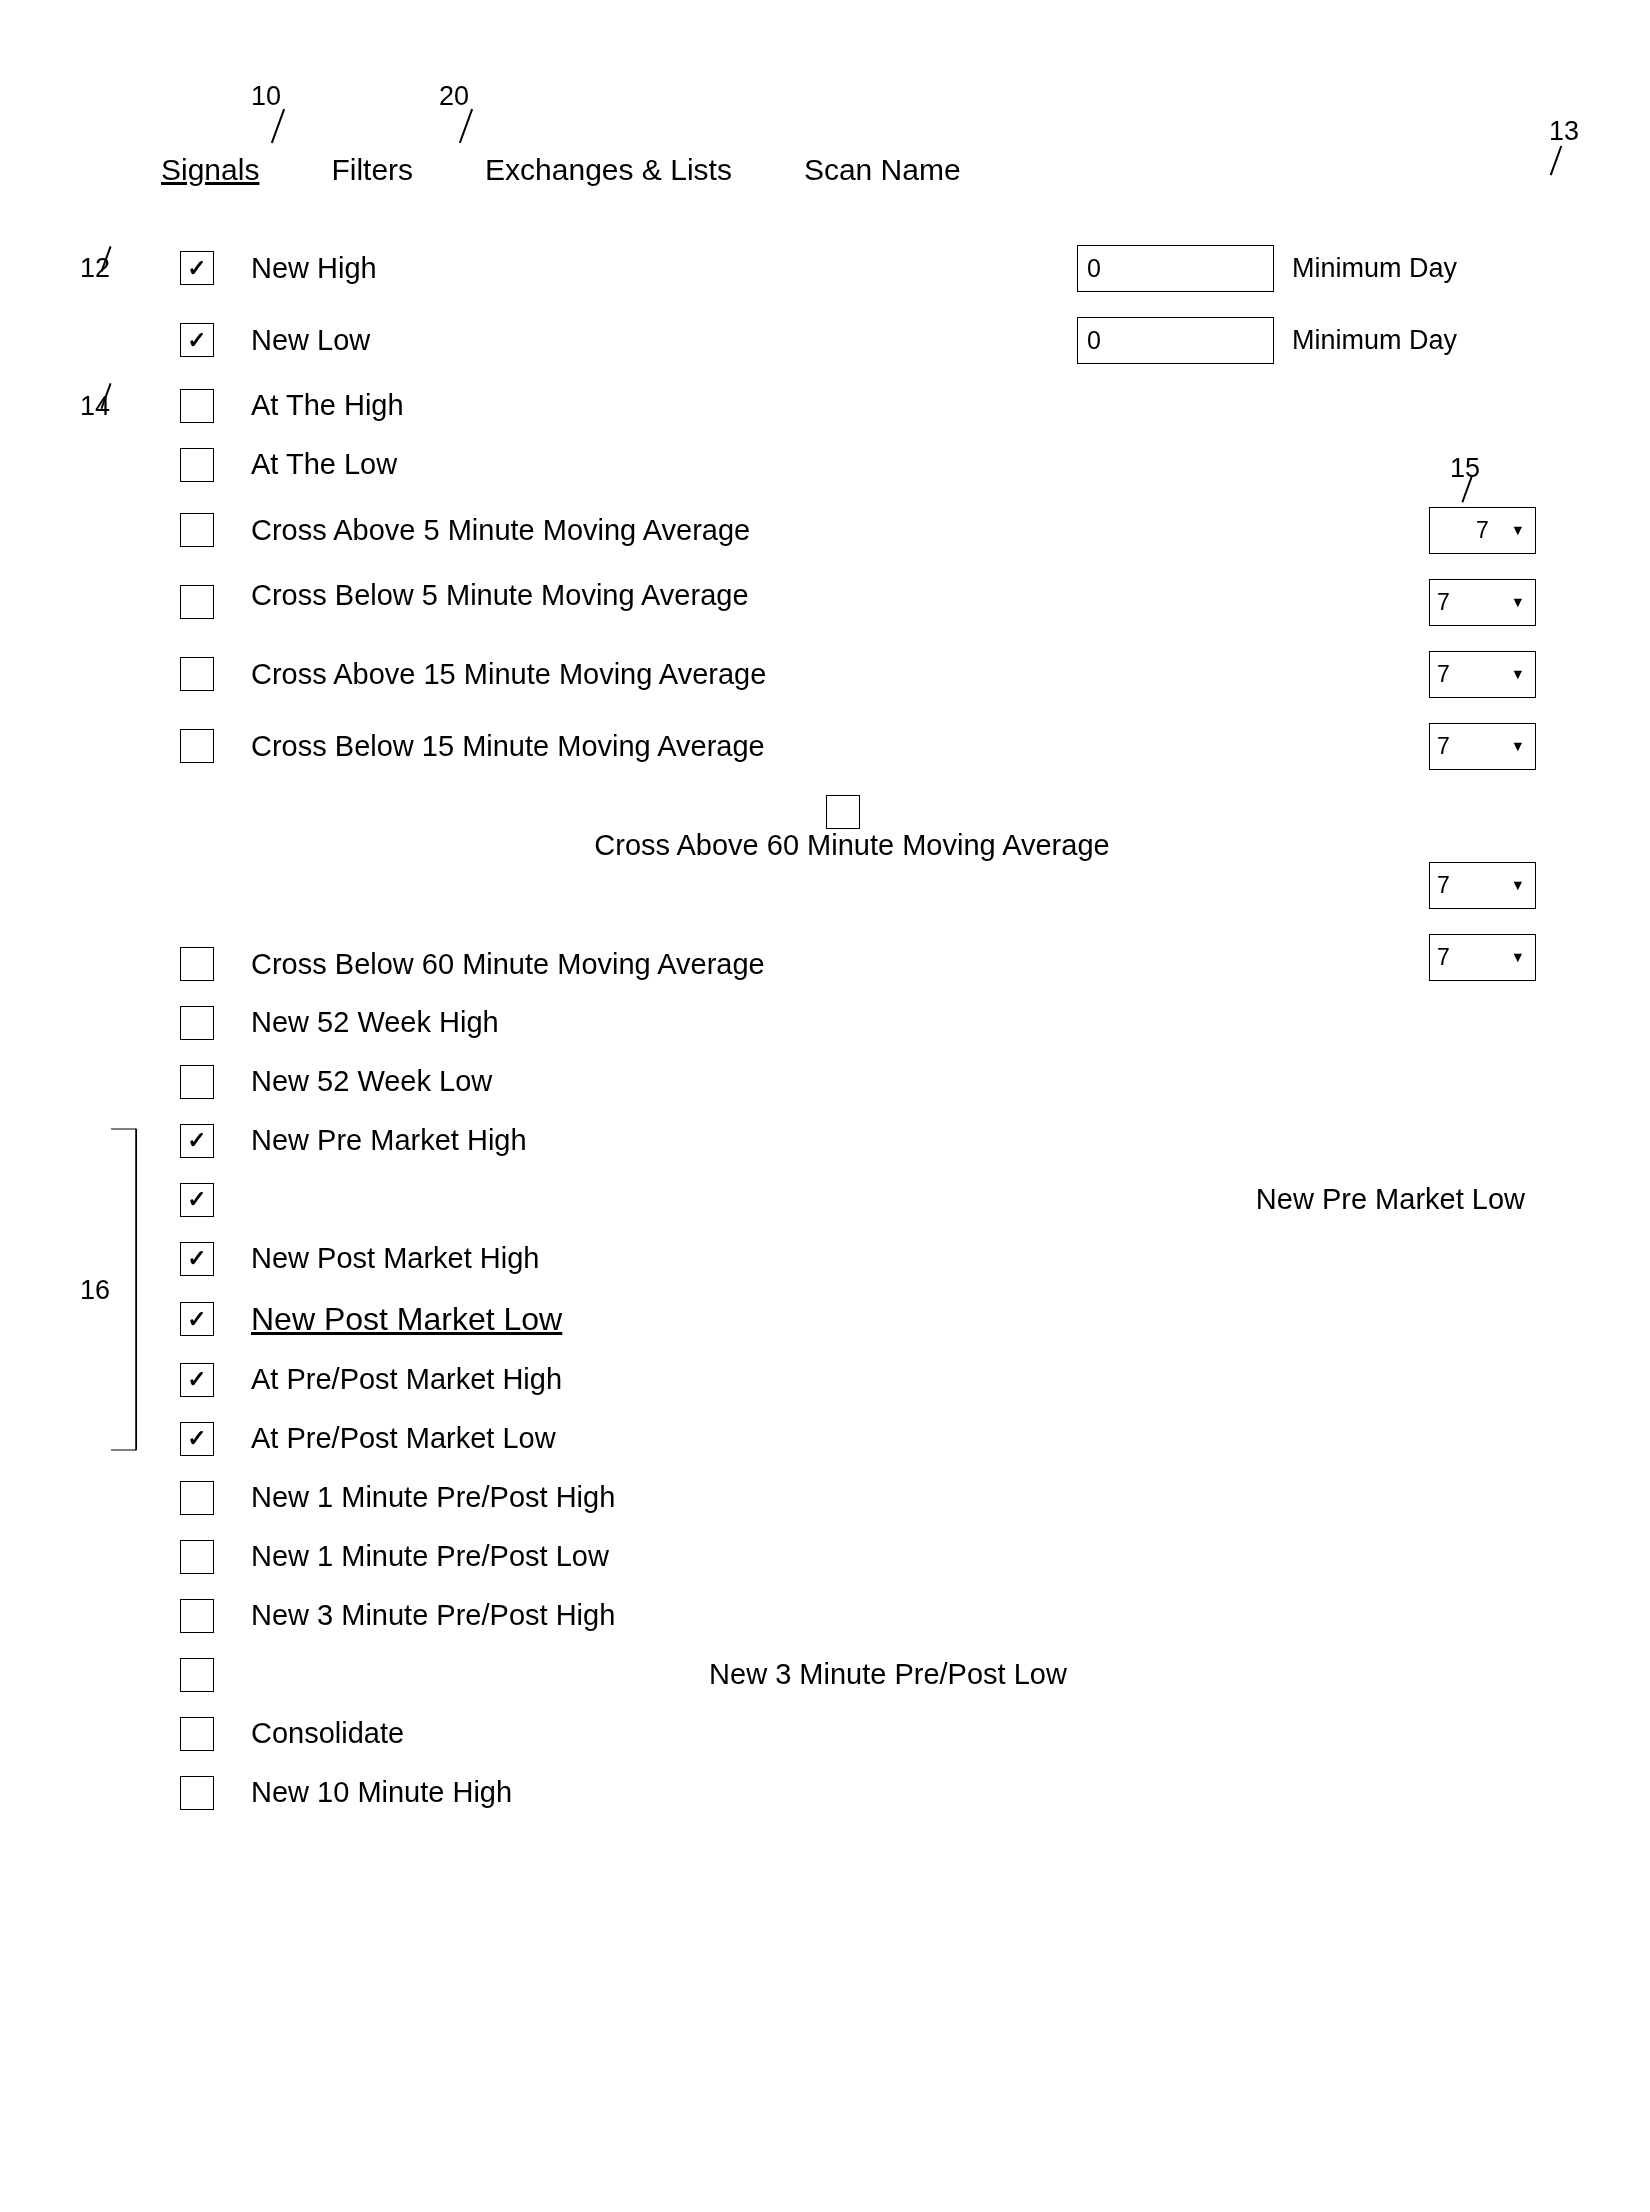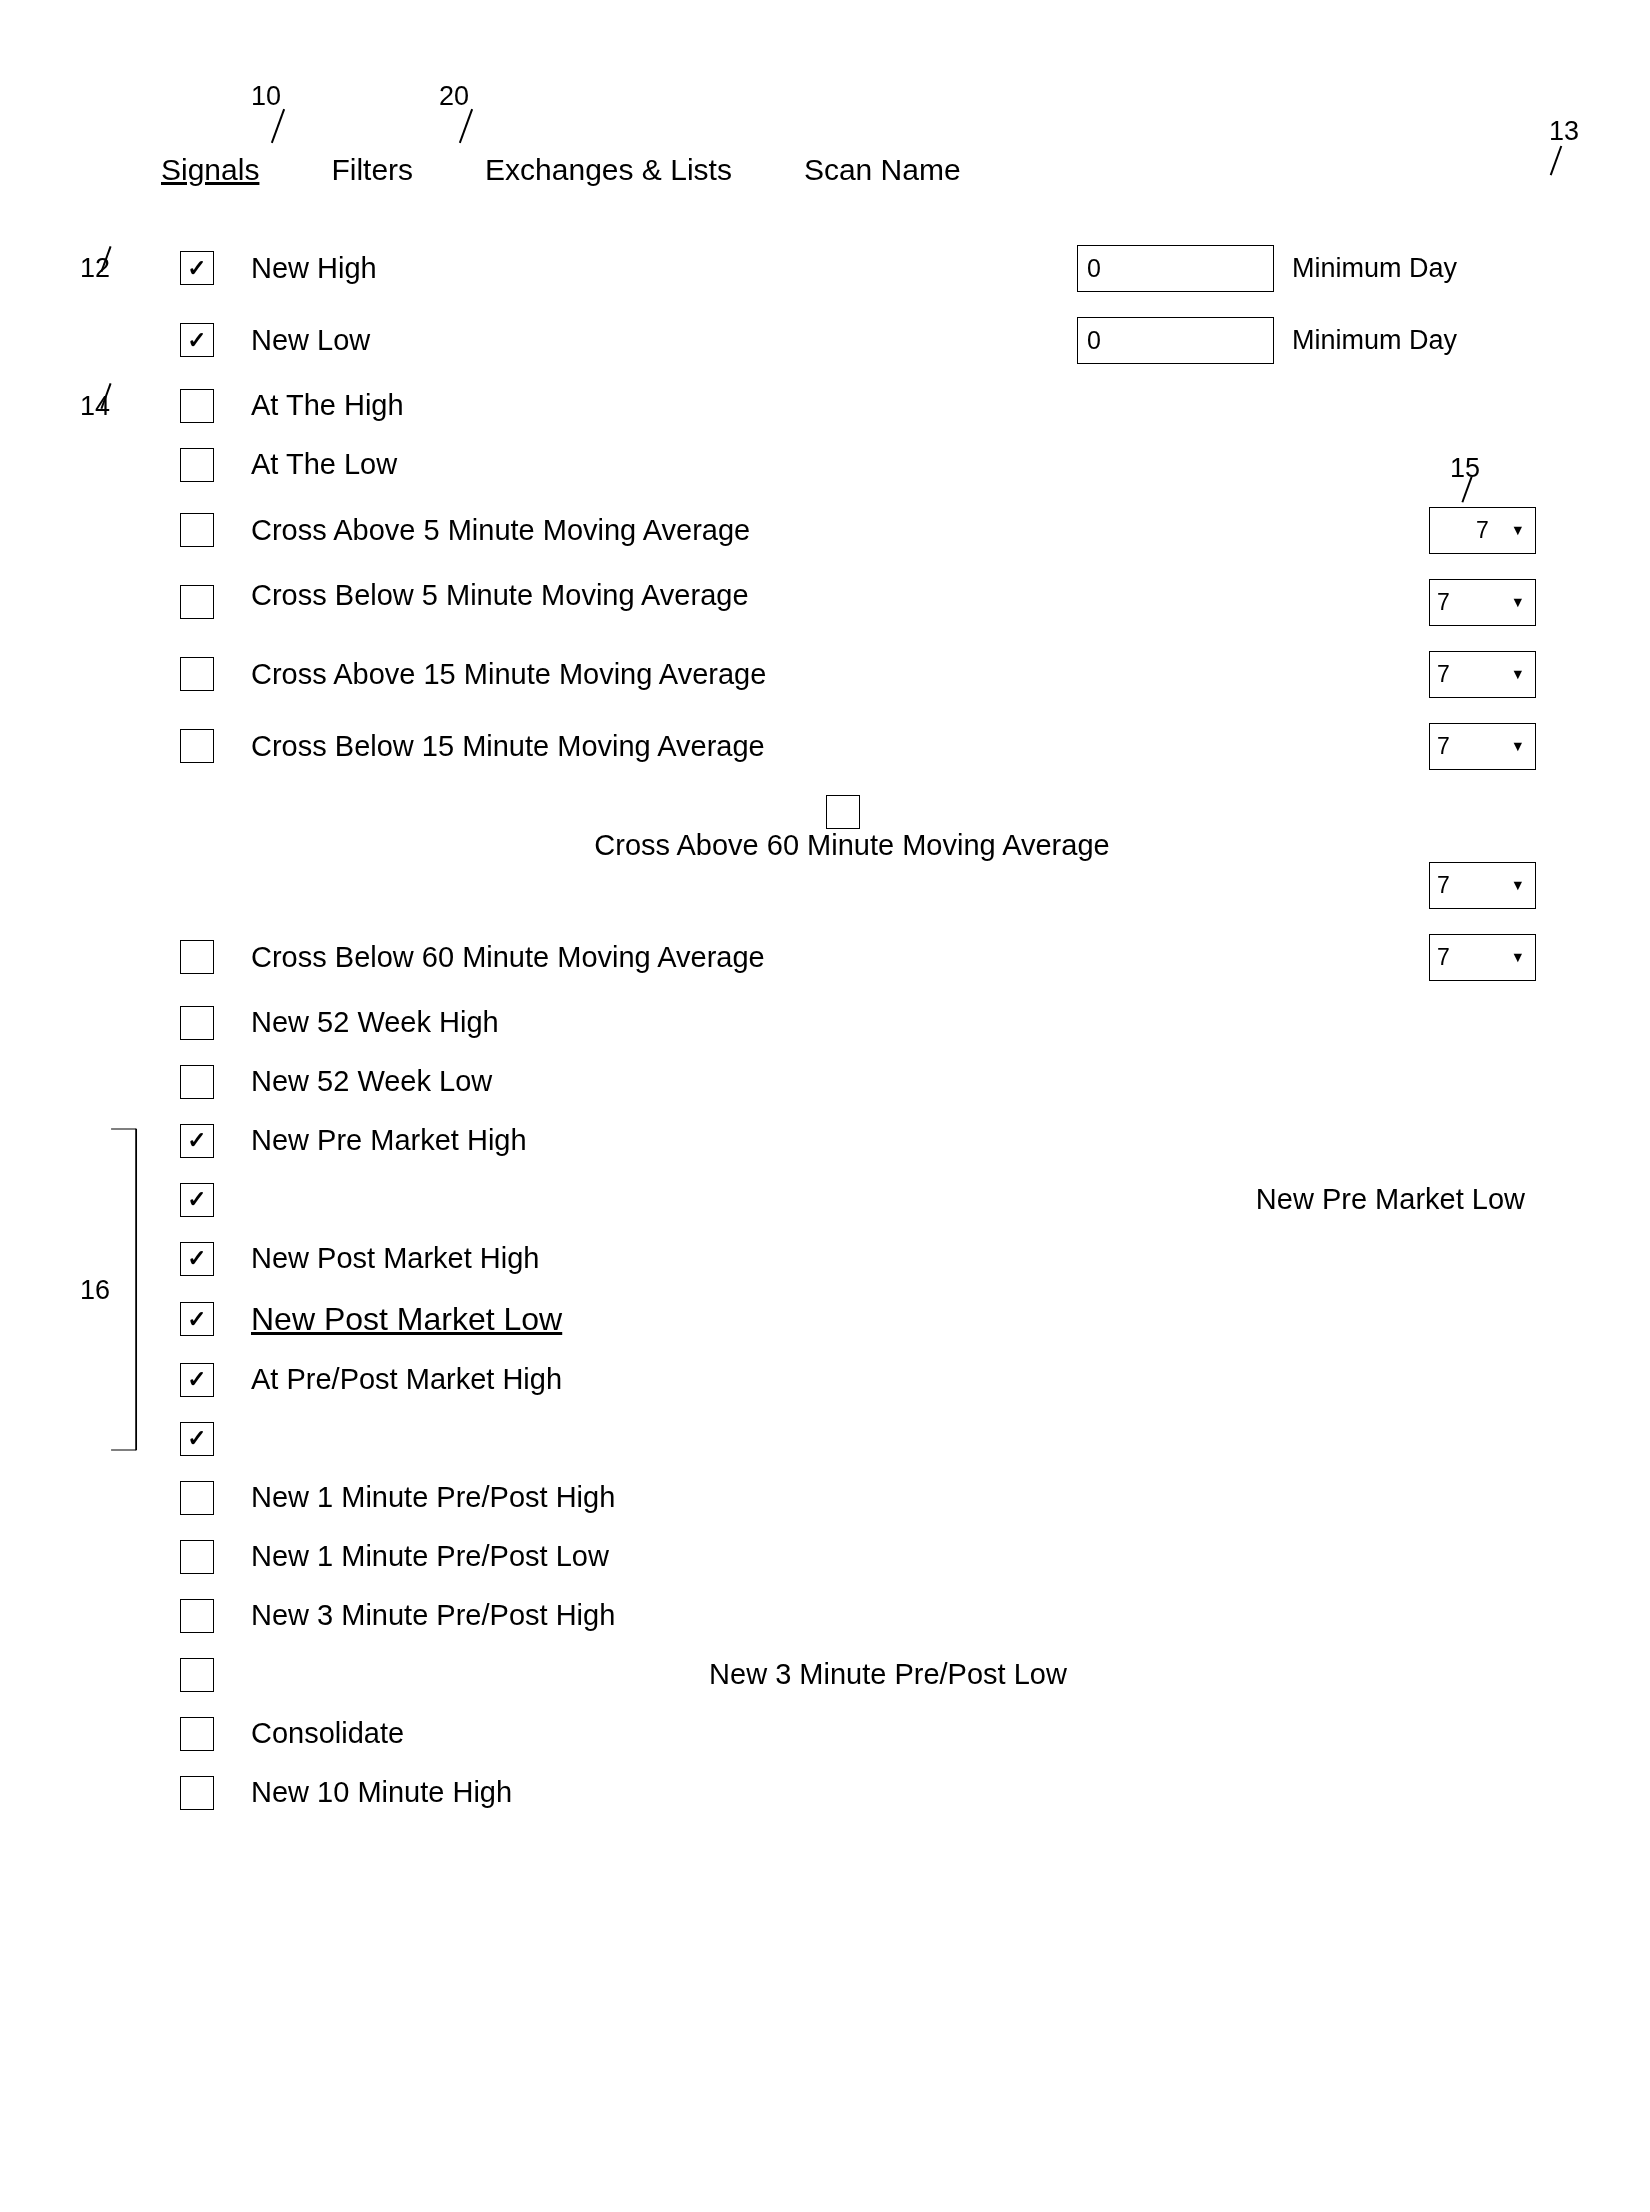--- a/index.html
+++ b/index.html
@@ -164,21 +164,21 @@
       </div>
       <span style="font-size: 29px; flex: 1; padding-left: 18px;">Cross Above 60 Minute Moving Average</span>
       <div style="margin-left: auto; display: flex; align-items: center;">
         <select style="width: 107px; height: 47px; border: 1.8px solid #000; font-size: 23px; background: #fff; cursor: pointer; appearance: none; -webkit-appearance: none; padding: 0 7.2px;">
           <option>7</option>
         </select>
         <span style="margin-left: -25px; font-size: 14.3px; pointer-events: none;">▼</span>
       </div>
     </div>
 
-    <div style="display: flex; align-items: center; padding: 12.5px 0;">
+    <div style="display: flex; align-items: flex-end; padding: 12.5px 0;">
       <div style="width: 72px; display: flex; align-items: center; justify-content: center; flex-shrink: 0;">
         <div style="width: 34px; height: 34px; border: 1.8px solid #000; cursor: pointer; background: #fff;"></div>
       </div>
       <span style="font-size: 29px; flex: 1; padding-left: 18px;">Cross Below 60 Minute Moving Average</span>
       <div style="margin-left: auto; display: flex; align-items: center;">
         <select style="width: 107px; height: 47px; border: 1.8px solid #000; font-size: 23px; background: #fff; cursor: pointer; appearance: none; -webkit-appearance: none; padding: 0 7.2px;">
           <option>7</option>
         </select>
         <span style="margin-left: -25px; font-size: 14.3px; pointer-events: none;">▼</span>
       </div>
@@ -253,20 +253,21 @@
         </div>
         <span style="font-size: 29px; flex: 1; padding-left: 18px;">At Pre/Post Market High</span>
       </div>
 
       <div style="display: flex; align-items: center; padding: 12.5px 0;">
         <div style="width: 72px; display: flex; align-items: center; justify-content: center; flex-shrink: 0;">
           <div style="width: 34px; height: 34px; border: 1.8px solid #000; display: flex; align-items: center; justify-content: center; cursor: pointer; background: #fff;">
             <span style="font-size: 23px; font-weight: bold;">✓</span>
           </div>
         </div>
+        <span style="font-size: 29px; flex: 1; padding-left: 18px;">At Pre/Post Market Low</span>
       </div>
     </div>
 
     <div style="display: flex; align-items: center; padding: 12.5px 0;">
       <div style="width: 72px; display: flex; align-items: center; justify-content: center; flex-shrink: 0;">
         <div style="width: 34px; height: 34px; border: 1.8px solid #000; cursor: pointer; background: #fff;"></div>
       </div>
       <span style="font-size: 29px; flex: 1; padding-left: 18px;">New 1 Minute Pre/Post High</span>
     </div>
 

